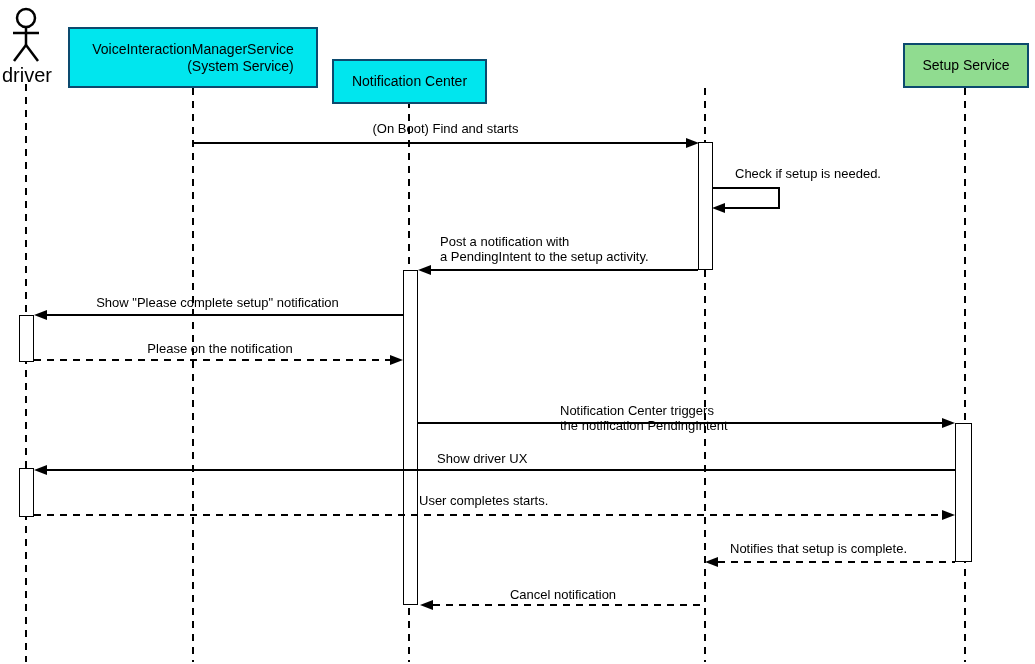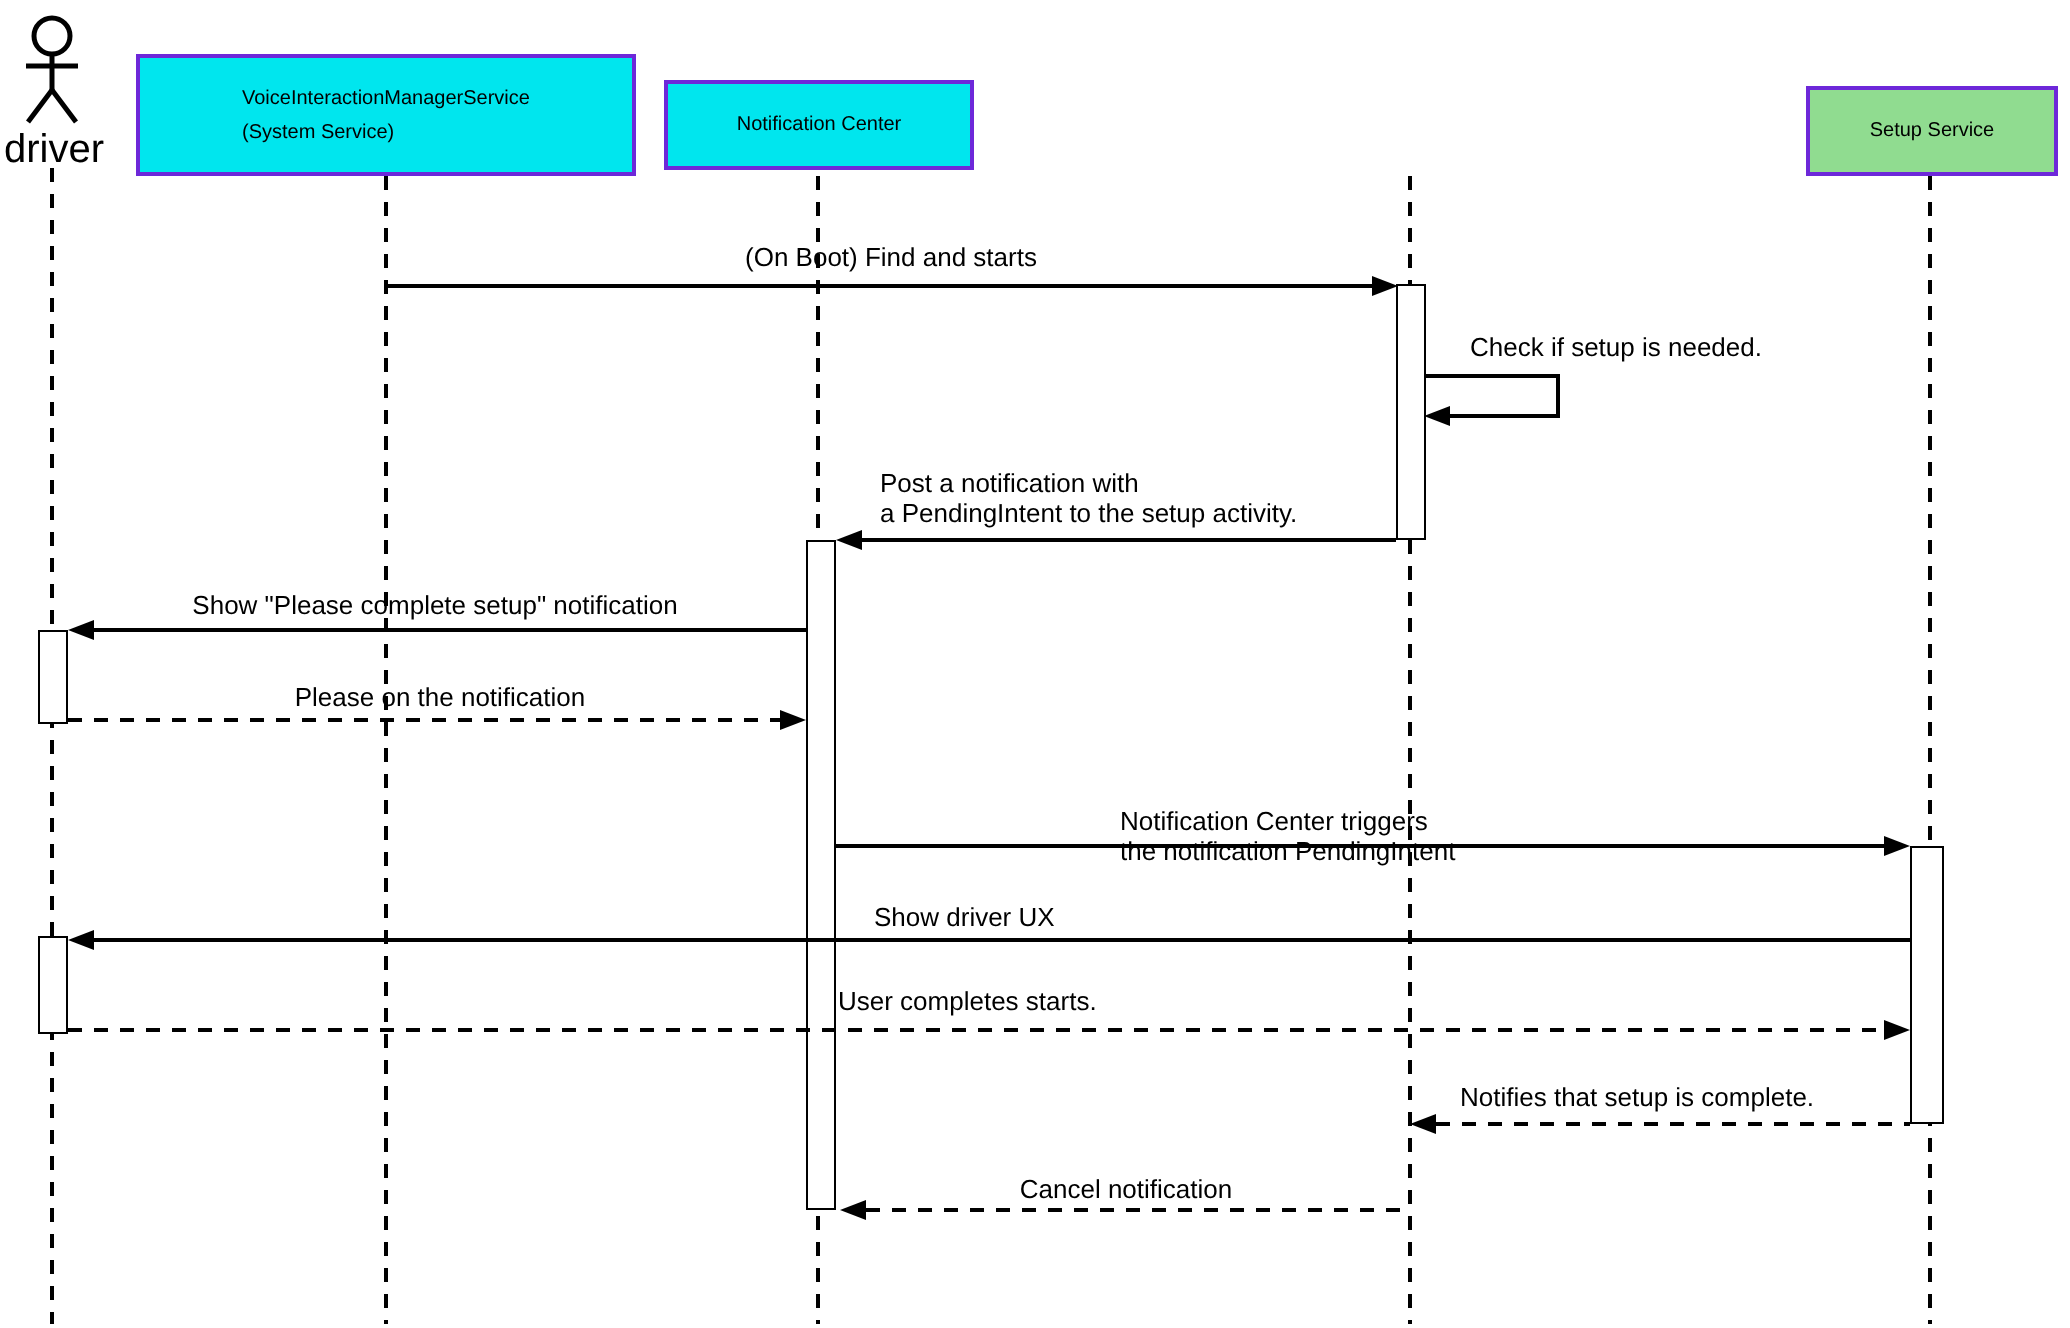--- a/index.html
+++ b/index.html
@@ -5,23 +5,23 @@
   html,body { margin:0; padding:0; background:#fff; }
   #stage {
     position:relative; width:1035px; height:664px; background:#ffffff;
     font-family:"Liberation Sans", sans-serif; color:#000; overflow:hidden;
   }
   .lifeline {
     position:absolute; width:2px; z-index:1;
     background:repeating-linear-gradient(to bottom,#000 0 7px,transparent 7px 13px);
   }
   .participant {
-    position:absolute; box-sizing:border-box; border:2px solid #6d28d9; z-index:3;
-    display:flex; align-items:center; justify-content:center; text-align:left;
-    font-size:10px; line-height:17px; white-space:pre-line;
+    position:absolute; box-sizing:border-box; border:2px solid #0c4a6e; z-index:3;
+    display:flex; align-items:center; justify-content:center; text-align:right;
+    font-size:14px; line-height:17px; white-space:pre-line;
   }
   .bar {
     position:absolute; box-sizing:border-box; background:#fff;
     border:1.5px solid #000; z-index:2;
   }
   .line-solid { position:absolute; height:2px; background:#000; z-index:4; }
   .vline-solid { position:absolute; width:2px; background:#000; z-index:4; }
   .line-dashed {
     position:absolute; height:2px; z-index:4;
     background:repeating-linear-gradient(to right,#000 0 7px,transparent 7px 13px);
@@ -54,21 +54,21 @@
     <circle cx="20" cy="14" r="9" fill="none" stroke="#000" stroke-width="2.5"></circle>
     <line x1="20" y1="23" x2="20" y2="41" stroke="#000" stroke-width="2.5"></line>
     <line x1="7" y1="29" x2="33" y2="29" stroke="#000" stroke-width="2.5"></line>
     <line x1="20" y1="41" x2="8" y2="57" stroke="#000" stroke-width="2.5"></line>
     <line x1="20" y1="41" x2="32" y2="57" stroke="#000" stroke-width="2.5"></line>
   </svg>
   <div class="actor-label" style="left:2px;top:64px;width:48px;">driver</div>
 
   <div class="participant" style="left: 68px; top: 27px; width: 250px; height: 61px; background-color: rgb(0, 230, 238);">VoiceInteractionManagerService
 (System Service)</div>
-  <div class="participant" style="left: 332px; top: 40px; width: 155px; height: 45px; background-color: rgb(0, 230, 238);">Notification Center</div>
+  <div class="participant" style="left: 332px; top: 59px; width: 155px; height: 45px; background-color: rgb(0, 230, 238);">Notification Center</div>
   <div class="participant" style="left: 903px; top: 43px; width: 126px; height: 45px; background-color: rgb(144, 220, 144);">Setup Service</div>
 
   <div class="bar" style="left:698px;top:142px;width:15px;height:128px;"></div>
   <div class="bar" style="left:403px;top:270px;width:15px;height:335px;"></div>
   <div class="bar" style="left:19px;top:315px;width:15px;height:47px;"></div>
   <div class="bar" style="left:19px;top:468px;width:15px;height:49px;"></div>
   <div class="bar" style="left:955px;top:423px;width:17px;height:139px;"></div>
 
   <div class="msg-label center" style="left:193px;top:121px;width:505px;">(On Boot) Find and starts</div>
   <div class="line-solid" style="left:193px;top:142px;width:493px;"></div>

